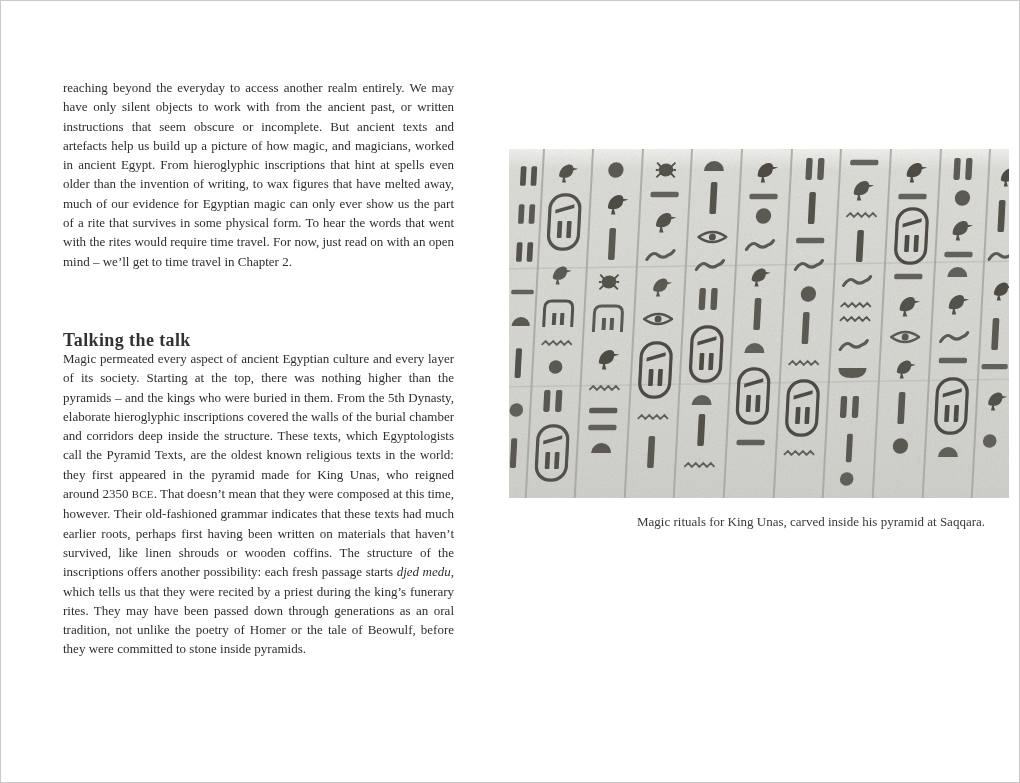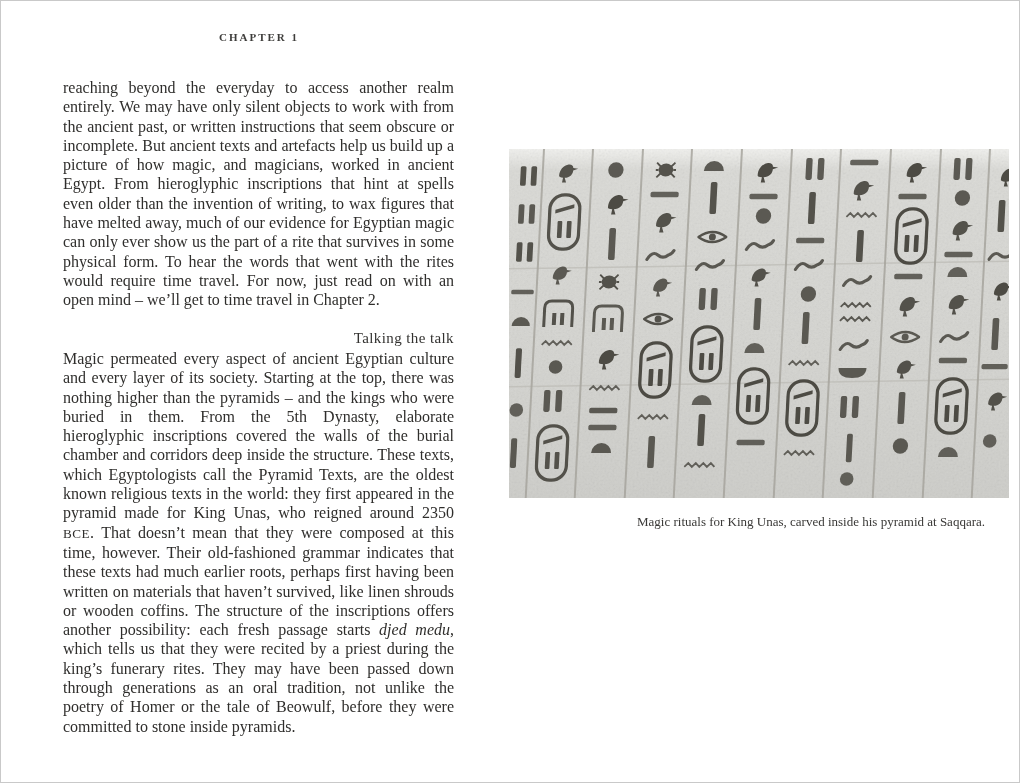--- a/index.html
+++ b/index.html
@@ -17,32 +17,32 @@
   .running-header {
     position: absolute;
     left: 62px; top: 30px; width: 392px;
     text-align: center;
     font-size: 11px;
     font-weight: bold;
     letter-spacing: 2px;
     color: #3e3d3b;
   }
   .bodytext {
-    font-size: 16px;
+    font-size: 13px;
     line-height: 19.3px;
     text-align: justify;
     color: #2f2e2c;
   }
   .para-1 { position: absolute; left: 62px; top: 77px; width: 391px; }
   .section-heading {
     position: absolute;
     left: 62px; top: 329px; width: 391px;
-    text-align: right;
-    font-size: 15px;
-    font-weight: normal;
+    text-align: left;
+    font-size: 18px;
+    font-weight: bold;
     letter-spacing: 0.4px;
     color: #333230;
   }
   .para-2 { position: absolute; left: 62px; top: 348px; width: 391px; }
   .era { font-size: 0.82em; letter-spacing: 0.04em; }
   .page-number {
     position: absolute;
     left: 62px; top: 729px; width: 391px;
     text-align: center;
     font-size: 11.5px;
@@ -58,21 +58,20 @@
     text-align: center;
     font-size: 13px;
     color: #3a3937;
   }
 </style>
 </head>
 <body>
 
 <div class="page">
 
-  <div class="running-header">CHAPTER 1</div>
 
   <p class="bodytext para-1">reaching beyond the everyday to access another realm entirely. We may have only silent objects to work with from the ancient past, or written instructions that seem obscure or incomplete. But ancient texts and artefacts help us build up a picture of how magic, and magicians, worked in ancient Egypt. From hieroglyphic inscriptions that hint at spells even older than the invention of writing, to wax figures that have melted away, much of our evidence for Egyptian magic can only ever show us the part of a rite that survives in some physical form. To hear the words that went with the rites would require time travel. For now, just read on with an open mind – we’ll get to time travel in Chapter 2.</p>
 
   <h2 class="section-heading">Talking the talk</h2>
 
   <p class="bodytext para-2"><span>Magic permeated every aspect of ancient Egyptian culture and every layer of its society. Starting at the top, there was nothing higher than the pyramids – and the kings who were buried in them. From the 5th Dynasty, elaborate hieroglyphic inscriptions covered the walls of the burial chamber and corridors deep inside the structure. These texts, which Egyptologists call the Pyramid Texts, are the oldest known religious texts in the world: they first appeared in the pyramid made for King Unas, who reigned around 2350 </span><span class="era">BCE</span><span>. That doesn’t mean that they were composed at this time, however. Their old-fashioned grammar indicates that these texts had much earlier roots, perhaps first having been written on materials that haven’t survived, like linen shrouds or wooden coffins. The structure of the inscriptions offers another possibility: each fresh passage starts </span><em>djed medu</em><span>, which tells us that they were recited by a priest during the king’s funerary rites. They may have been passed down through generations as an oral tradition, not unlike the poetry of Homer or the tale of Beowulf, before they were committed to stone inside pyramids.</span></p>
 
 
   <figure class="figure">
     <svg class="photo-frame" viewBox="0 0 500 349" xmlns="http://www.w3.org/2000/svg">

